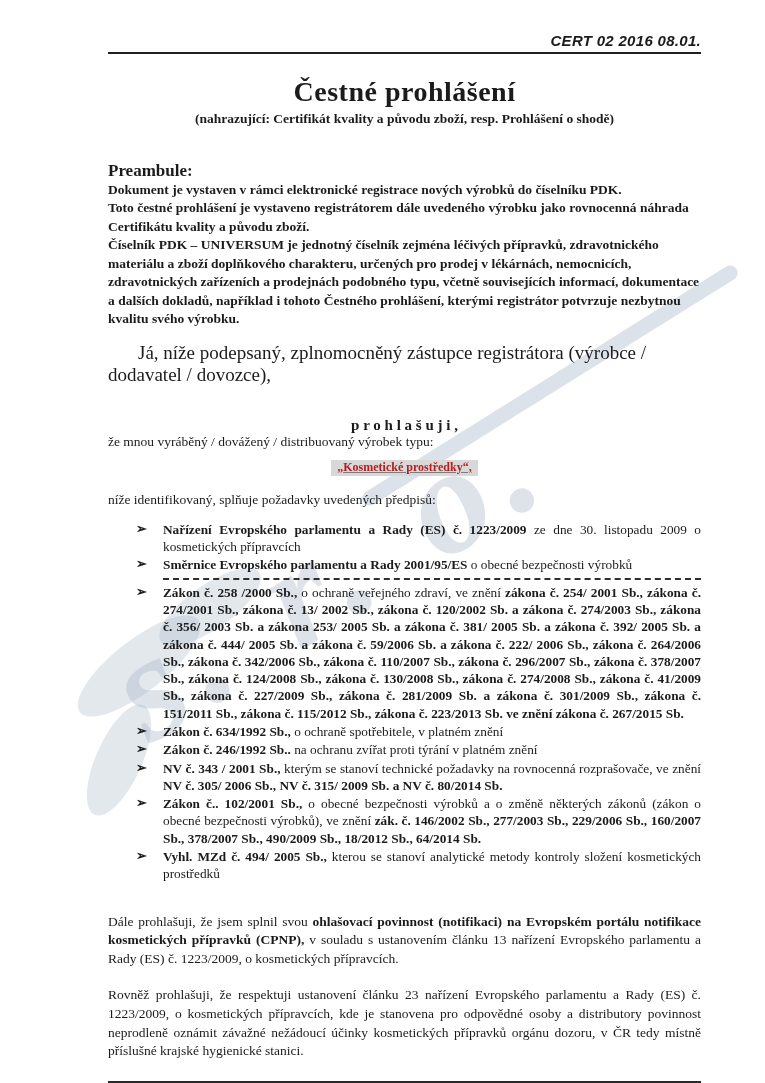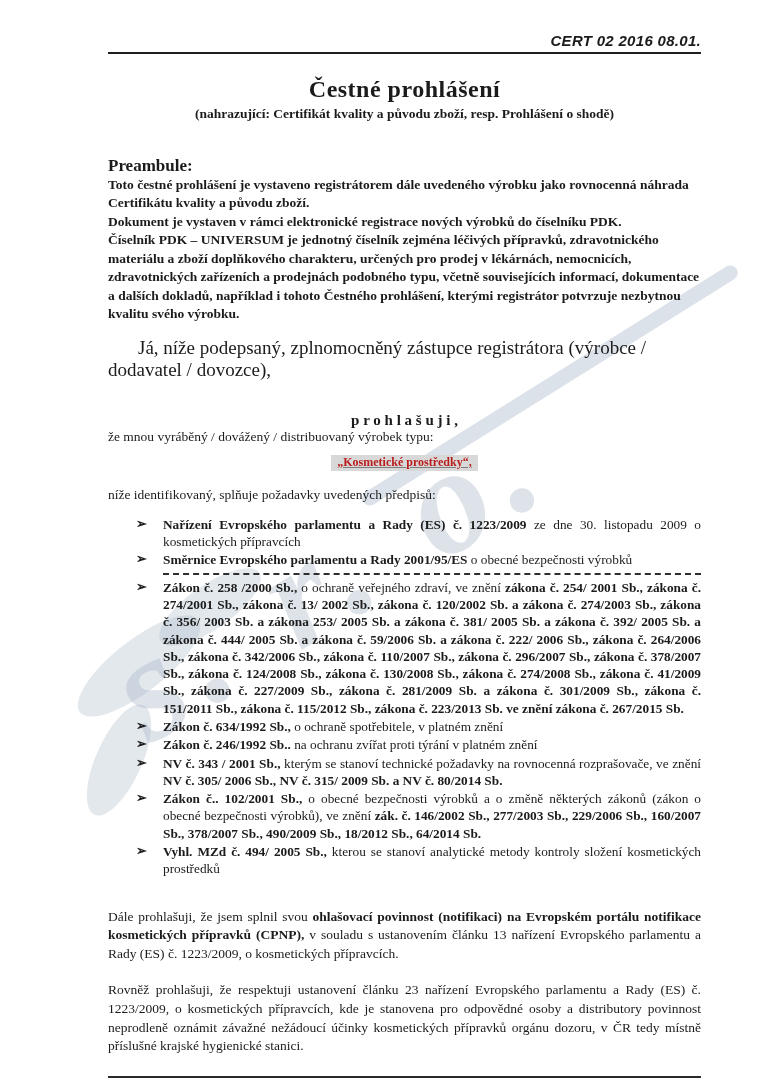--- a/index.html
+++ b/index.html
@@ -37,21 +37,21 @@
   
   .content { position: relative; z-index: 1; padding: 32px 64px 0 108px; }
 
   .doc-code {
     text-align: right;
     font: italic bold 15px "Liberation Sans", sans-serif;
     letter-spacing: 0.3px;
   }
   .header-rule { margin-top: 3px; border-top: 2px solid #1f1f1f; }
 
-  .title { margin-top: 22px; text-align: center; font-size: 24px; font-weight: bold; letter-spacing: 0.5px; }
+  .title { margin-top: 22px; text-align: center; font-size: 28px; font-weight: bold; letter-spacing: 0.5px; }
   .subtitle { margin-top: 3px; text-align: center; font-size: 13.5px; font-weight: bold; }
 
   .pre-heading { margin-top: 34px; font-size: 17px; font-weight: bold; }
   .pre-line { font-size: 13.5px; font-weight: bold; line-height: 1.37; text-align: left; }
 
   .intro { margin-top: 13px; font-size: 19px; text-indent: 30px; font-family: Liberation Serif, serif; }
   .declare { margin-top: 31px; text-align: center; font-size: 15px; font-weight: bold; }
   .product-line { font-size: 13.5px; }
   .product-wrap { margin-top: 7px; text-align: center; }
   .product {
@@ -104,22 +104,22 @@
 
   <div class="content">
 
     <div class="doc-code">CERT 02 2016 08.01.</div>
     <div class="header-rule"></div>
 
     <h1 class="title">Čestné prohlášení</h1>
     <div class="subtitle">(nahrazující: Certifikát kvality a původu zboží, resp. Prohlášení o shodě)</div>
 
     <h2 class="pre-heading">Preambule:</h2>
+    <p class="pre-line">Dokument je vystaven v rámci elektronické registrace nových výrobků do číselníku PDK.</p>
     <p class="pre-line">Toto čestné prohlášení je vystaveno registrátorem dále uvedeného výrobku jako rovnocenná náhrada Certifikátu kvality a původu zboží.</p>
-    <p class="pre-line">Dokument je vystaven v rámci elektronické registrace nových výrobků do číselníku PDK.</p>
     <p class="pre-line">Číselník PDK – UNIVERSUM je jednotný číselník zejména léčivých přípravků, zdravotnického materiálu a zboží doplňkového charakteru, určených pro prodej v lékárnách, nemocnicích, zdravotnických zařízeních a prodejnách podobného typu, včetně souvisejících informací, dokumentace a dalších dokladů, například i tohoto Čestného prohlášení, kterými registrátor potvrzuje nezbytnou kvalitu svého výrobku.</p>
 
     <p class="intro">Já, níže podepsaný, zplnomocněný zástupce registrátora (výrobce / dodavatel / dovozce),</p>
     <div class="declare">p r o h l a š u j i ,</div>
     <p class="product-line">že mnou vyráběný / dovážený  / distribuovaný výrobek typu:</p>
     <div class="product-wrap">
       <span class="product">„Kosmetické prostředky“,</span>
     </div>
     <p class="compliance-line">níže identifikovaný, splňuje požadavky uvedených předpisů:</p>
 

